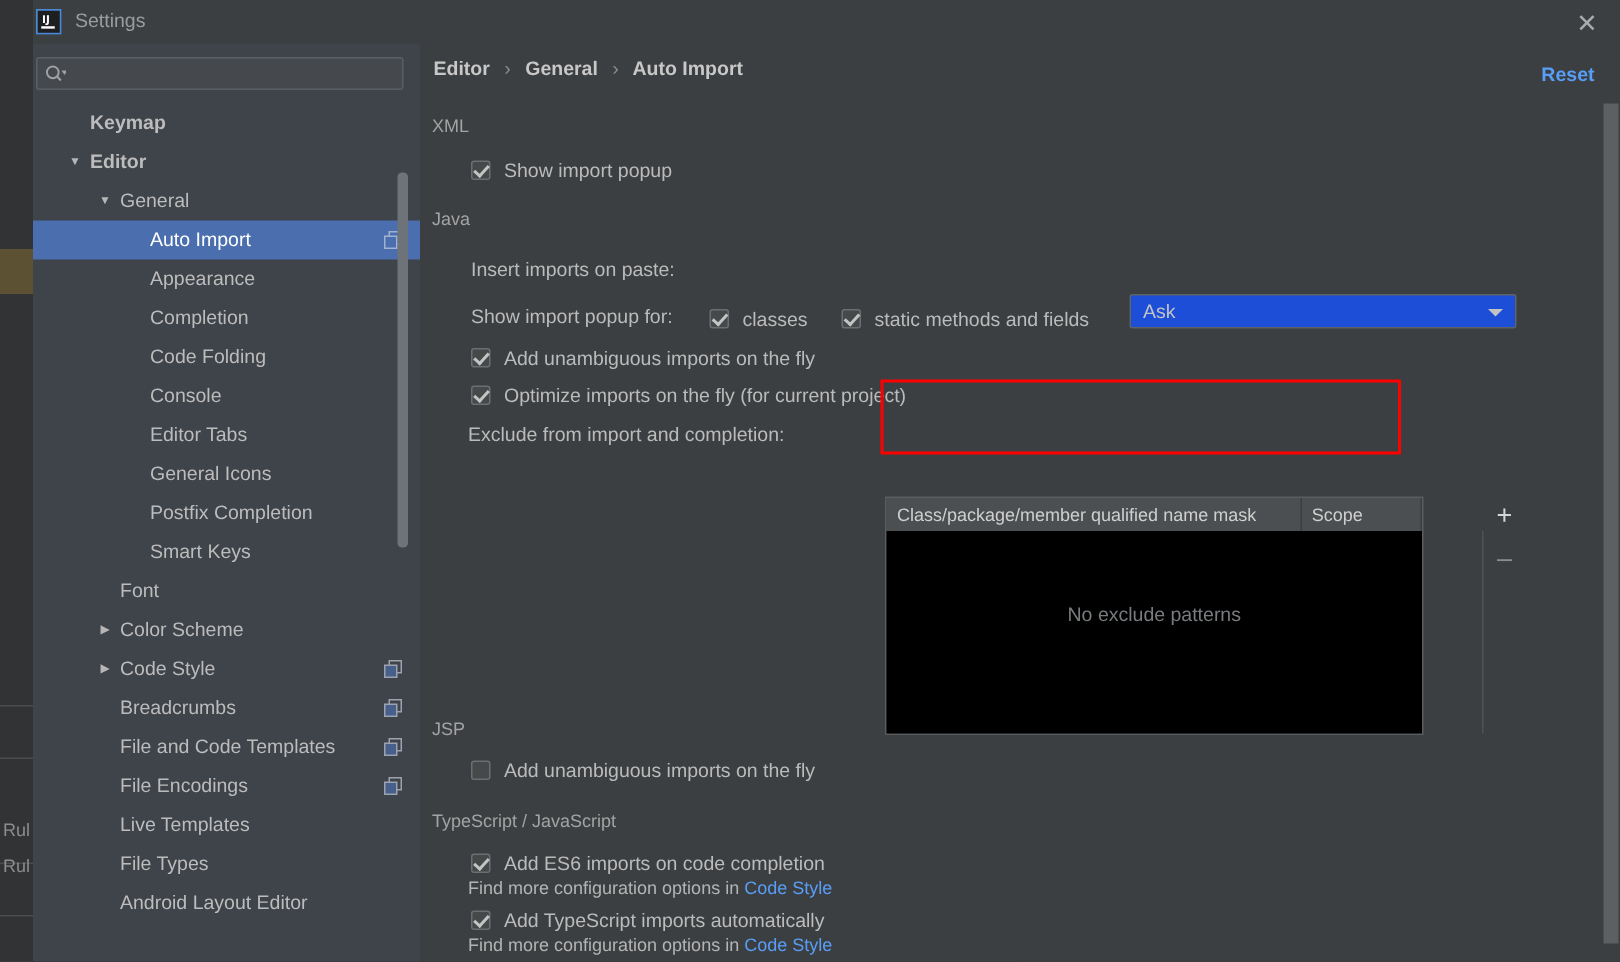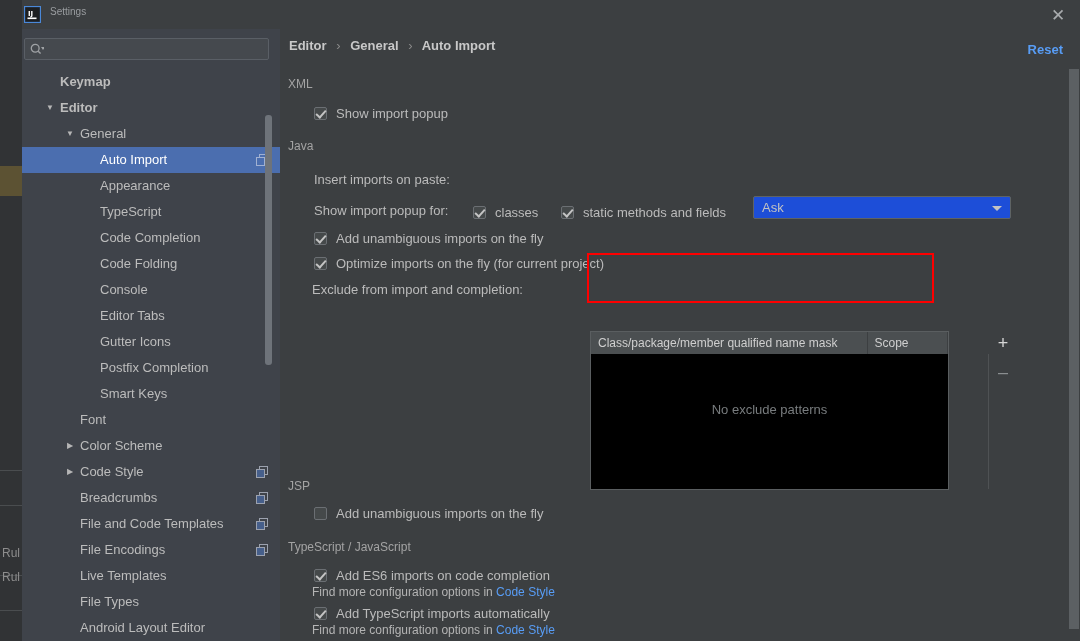--- a/index.html
+++ b/index.html
@@ -64,21 +64,21 @@
     background: #3c3f41;
   }
   #title-icon {
     position: absolute;
     left: 2px; top: 6px;
     width: 17px; height: 17px;
   }
   #title-text {
     position: absolute;
     left: 28px; top: 6px;
-    font-size: 10px;
+    font-size: 13px;
     color: #9a9da0;
   }
   #close-btn {
     position: absolute;
     right: 10px; top: 4px;
     width: 24px; height: 22px;
     display: flex; align-items: center; justify-content: center;
     color: #a8abad;
     font-size: 17px;
     line-height: 1;
@@ -451,36 +451,33 @@
           <span class="label">Auto Import</span>
           <svg class="copy-icon" viewBox="0 0 12 12">
             <rect x="3.5" y="0.5" width="8" height="8" fill="none" stroke="#cfd6e6" stroke-width="1"></rect>
             <rect x="0.5" y="3.5" width="8" height="8" fill="#4b6eaf" stroke="#cfd6e6" stroke-width="1"></rect>
           </svg>
         </div>
         <div class="tree-item lvl2">
           <span class="label">Appearance</span>
         </div>
         <div class="tree-item lvl2">
-          <span class="label">TypeScript</span>
-        </div>
-        <div class="tree-item lvl2">
-          <span class="label">Code Completion</span>
+          <span class="label">Completion</span>
         </div>
         <div class="tree-item lvl2">
           <span class="label">Code Folding</span>
         </div>
         <div class="tree-item lvl2">
           <span class="label">Console</span>
         </div>
         <div class="tree-item lvl2">
           <span class="label">Editor Tabs</span>
         </div>
         <div class="tree-item lvl2">
-          <span class="label">Gutter Icons</span>
+          <span class="label">General Icons</span>
         </div>
         <div class="tree-item lvl2">
           <span class="label">Postfix Completion</span>
         </div>
         <div class="tree-item lvl2">
           <span class="label">Smart Keys</span>
         </div>
         <div class="tree-item lvl1">
           <span class="label">Font</span>
         </div>

